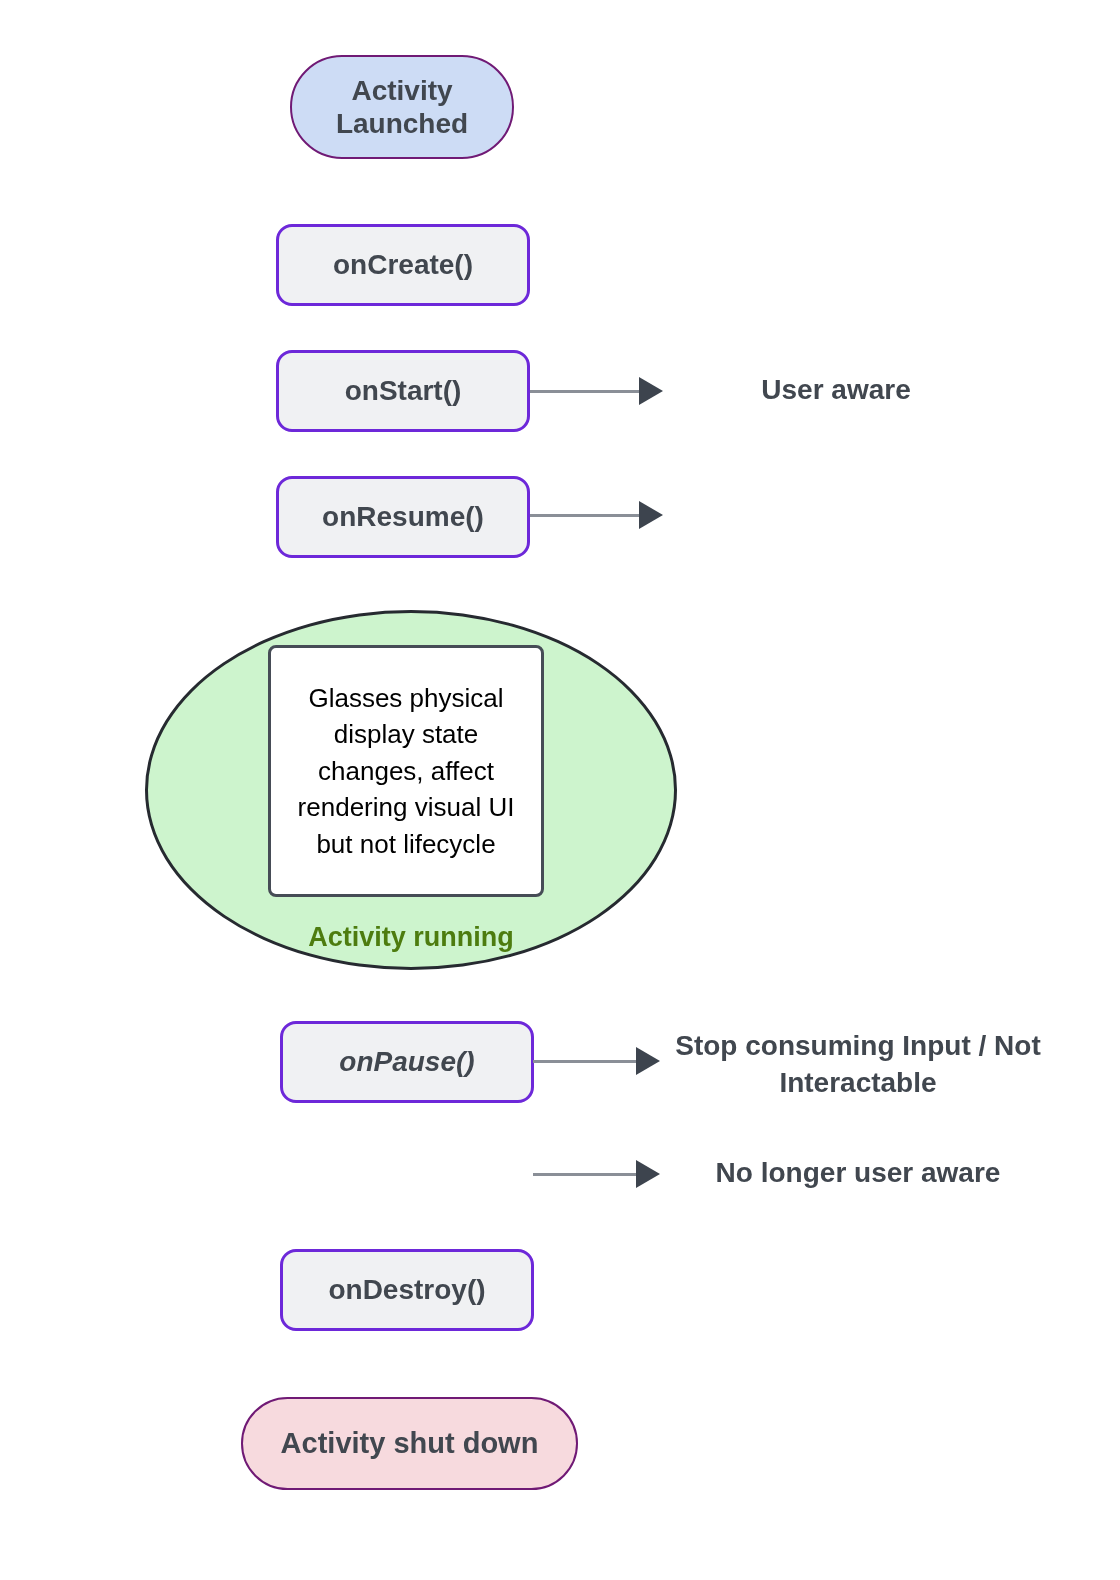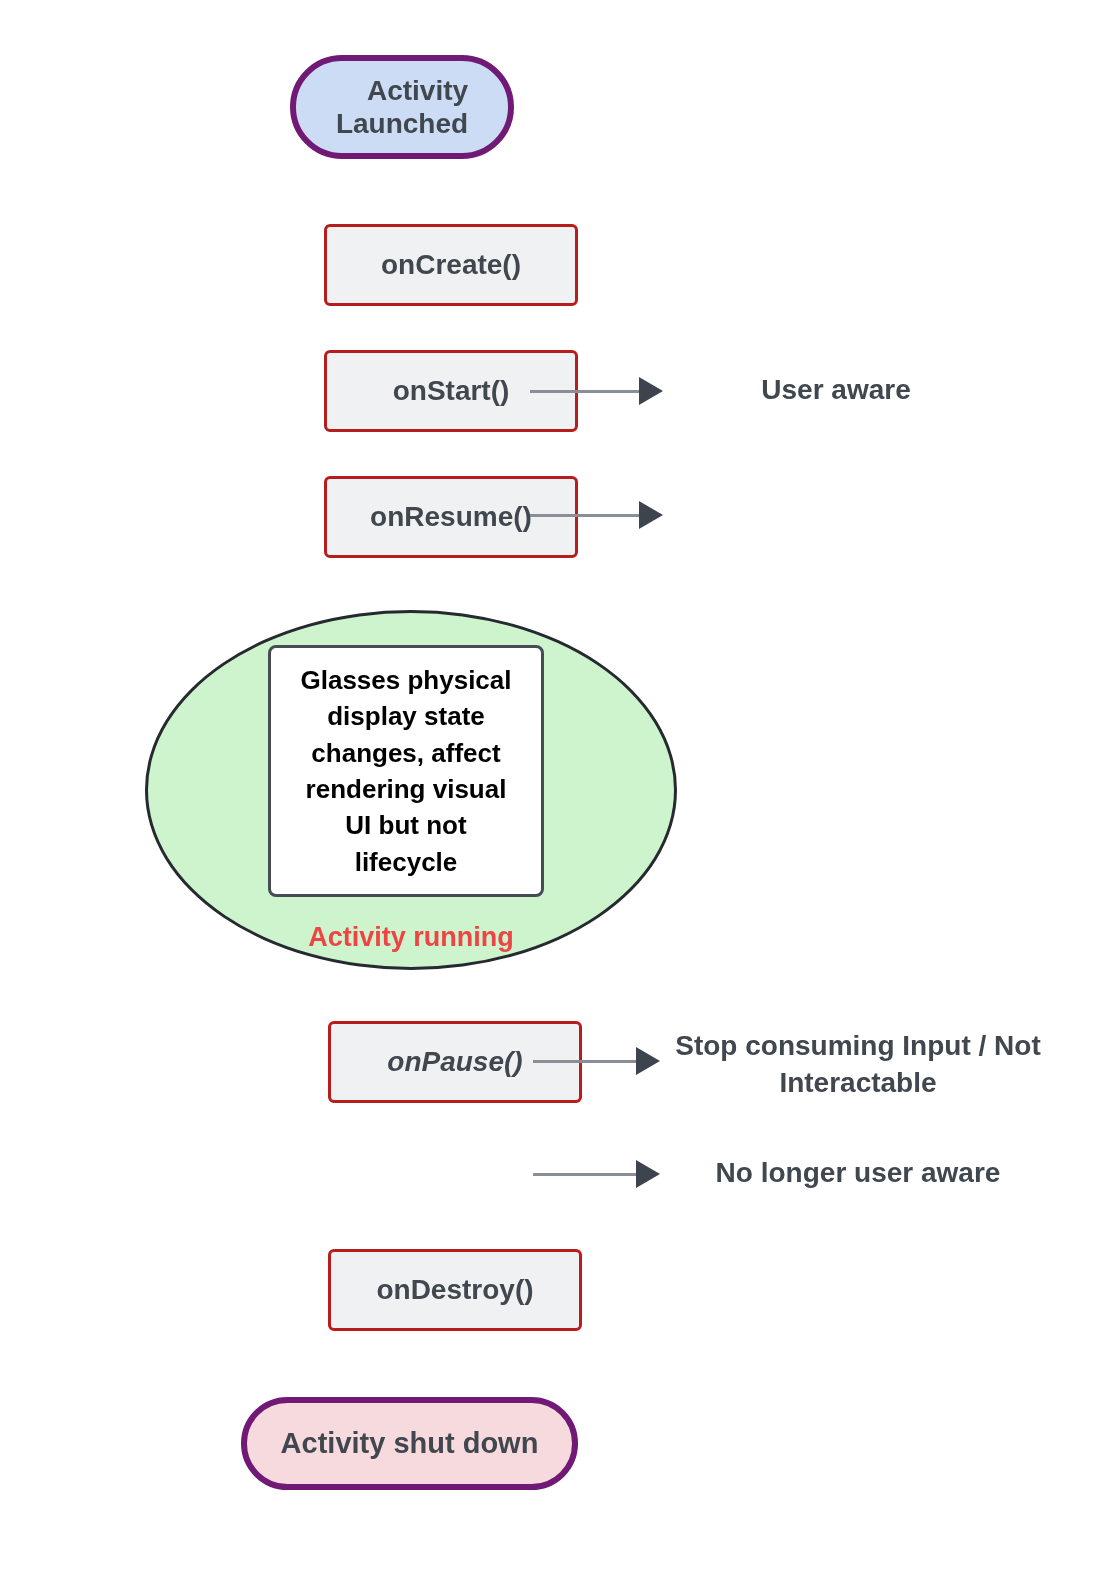--- a/index.html
+++ b/index.html
@@ -24,50 +24,48 @@
     align-items: center;
     justify-content: center;
     text-align: center;
     color: #41474f;
     font-weight: bold;
     line-height: 1.18;
   }
 
   
   .pill {
-    border: 6px solid #701a75;
+    border: 2px solid #701a75;
     border-radius: 999px;
-    text-align: right;
   }
   .pill-launched {
     left: 290px;
     top: 55px;
     width: 224px;
     height: 104px;
     background: #cddcf5;
     font-size: 28px;
   }
   .pill-shutdown {
     left: 241px;
     top: 1397px;
     width: 337px;
     height: 93px;
     background: #f7dade;
     font-size: 29px;
   }
 
   
   .mbox {
-    border: 3px solid #b91c1c;
-    border-radius: 6px;
+    border: 3px solid #6d28d9;
+    border-radius: 16px;
     background: #f0f1f3;
     font-size: 28px;
     width: 254px;
     height: 82px;
-    margin-left: 48px;
   }
   .mbox-create   { left: 276px; top: 224px; }
   .mbox-start    { left: 276px; top: 350px; }
   .mbox-resume   { left: 276px; top: 476px; }
   .mbox-pause    { left: 280px; top: 1021px; font-style: italic; }
   .mbox-stop     { left: 280px; top: 1134px; }
   .mbox-destroy  { left: 280px; top: 1249px; }
 
   
   .ellipse {
@@ -80,40 +78,40 @@
     border: 3px solid #262a30;
     border-radius: 50%;
     box-sizing: border-box;
   }
   .ellipse-label {
     position: absolute;
     left: 145px;
     top: 922px;
     width: 532px;
     text-align: center;
-    color: #ef4444;
+    color: #4d7c0f;
     font-weight: bold;
     font-size: 27px;
   }
   .inner-note {
     position: absolute;
     left: 268px;
     top: 645px;
     width: 276px;
     height: 252px;
     box-sizing: border-box;
     background: #ffffff;
     border: 3px solid #464c56;
     border-radius: 8px;
     display: flex;
     align-items: center;
     justify-content: center;
     text-align: center;
     color: #000000;
-    font-weight: bold;
+    font-weight: normal;
     font-size: 26px;
     line-height: 1.4;
     padding: 6px 26px;
   }
 
   
   .connector {
     position: absolute;
     height: 28px;
     display: flex;

